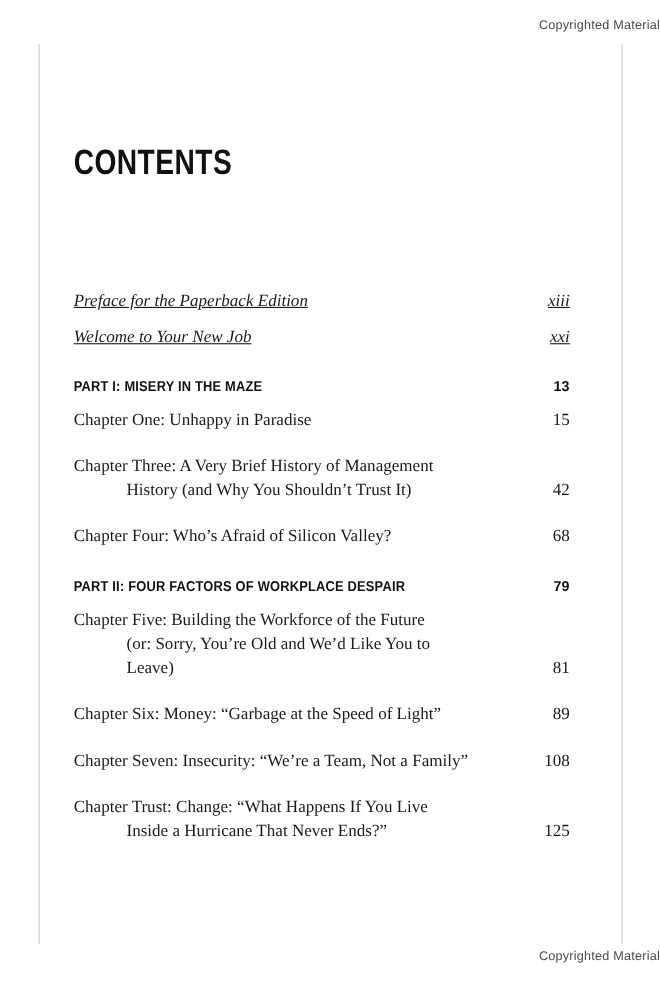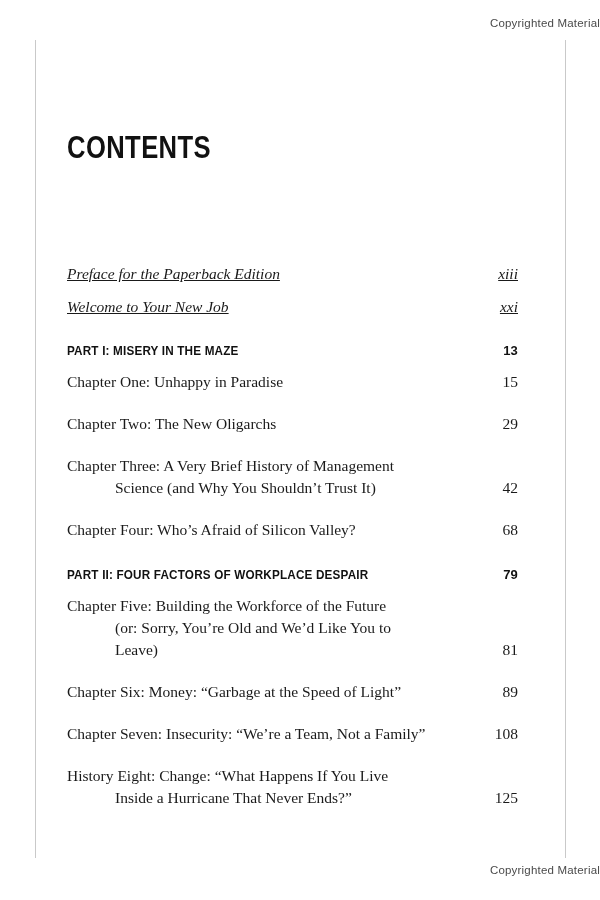--- a/index.html
+++ b/index.html
@@ -129,28 +129,22 @@
         <div class="toc-page">13</div>
       </div>
       <div class="toc-row type-chapter">
         <div class="toc-label">
           <div class="toc-line">Chapter One: Unhappy in Paradise</div>
         </div>
         <div class="toc-page">15</div>
       </div>
       <div class="toc-row type-chapter">
         <div class="toc-label">
-          <div class="toc-line">Chapter Two: The New Oligarchs</div>
-        </div>
-        <div class="toc-page">29</div>
-      </div>
-      <div class="toc-row type-chapter">
-        <div class="toc-label">
           <div class="toc-line">Chapter Three: A Very Brief History of Management</div>
-          <div class="toc-line">Science (and Why You Shouldn’t Trust It)</div>
+          <div class="toc-line">History (and Why You Shouldn’t Trust It)</div>
         </div>
         <div class="toc-page">42</div>
       </div>
       <div class="toc-row type-chapter">
         <div class="toc-label">
           <div class="toc-line">Chapter Four: Who’s Afraid of Silicon Valley?</div>
         </div>
         <div class="toc-page">68</div>
       </div>
       <div class="toc-row type-part">
@@ -173,21 +167,21 @@
         <div class="toc-page">89</div>
       </div>
       <div class="toc-row type-chapter">
         <div class="toc-label">
           <div class="toc-line">Chapter Seven: Insecurity: “We’re a Team, Not a Family”</div>
         </div>
         <div class="toc-page">108</div>
       </div>
       <div class="toc-row type-chapter">
         <div class="toc-label">
-          <div class="toc-line">History Eight: Change: “What Happens If You Live</div>
+          <div class="toc-line">Chapter Trust: Change: “What Happens If You Live</div>
           <div class="toc-line">Inside a Hurricane That Never Ends?”</div>
         </div>
         <div class="toc-page">125</div>
       </div>
     </div>
 </div>
 
 <div class="copyright-notice copyright-bottom">Copyrighted Material</div>
 
 </body></html>

